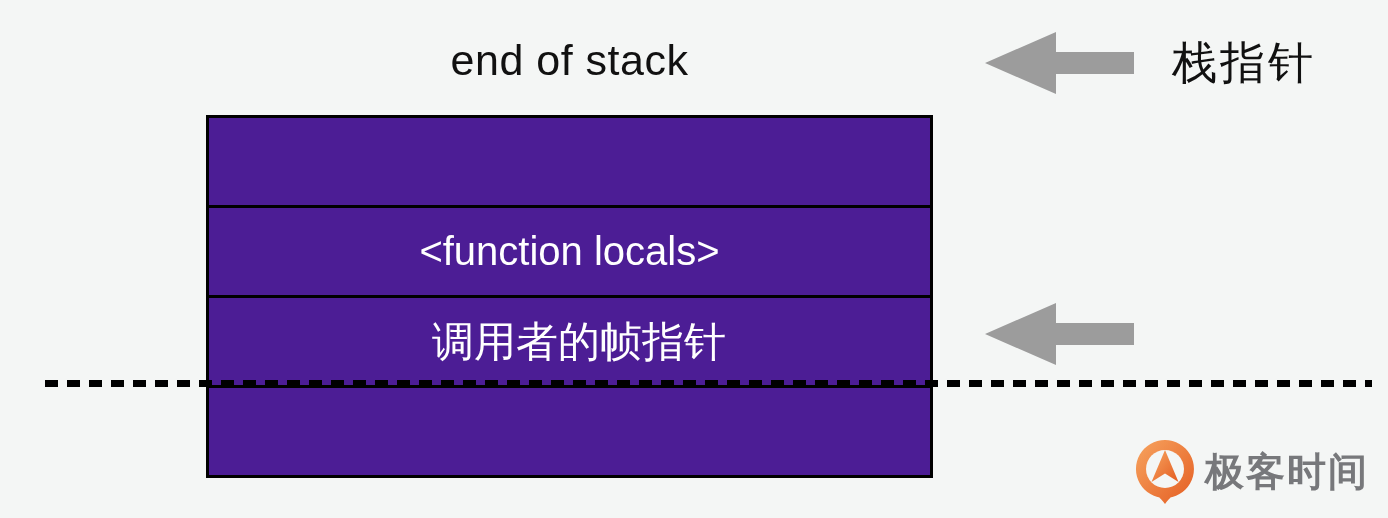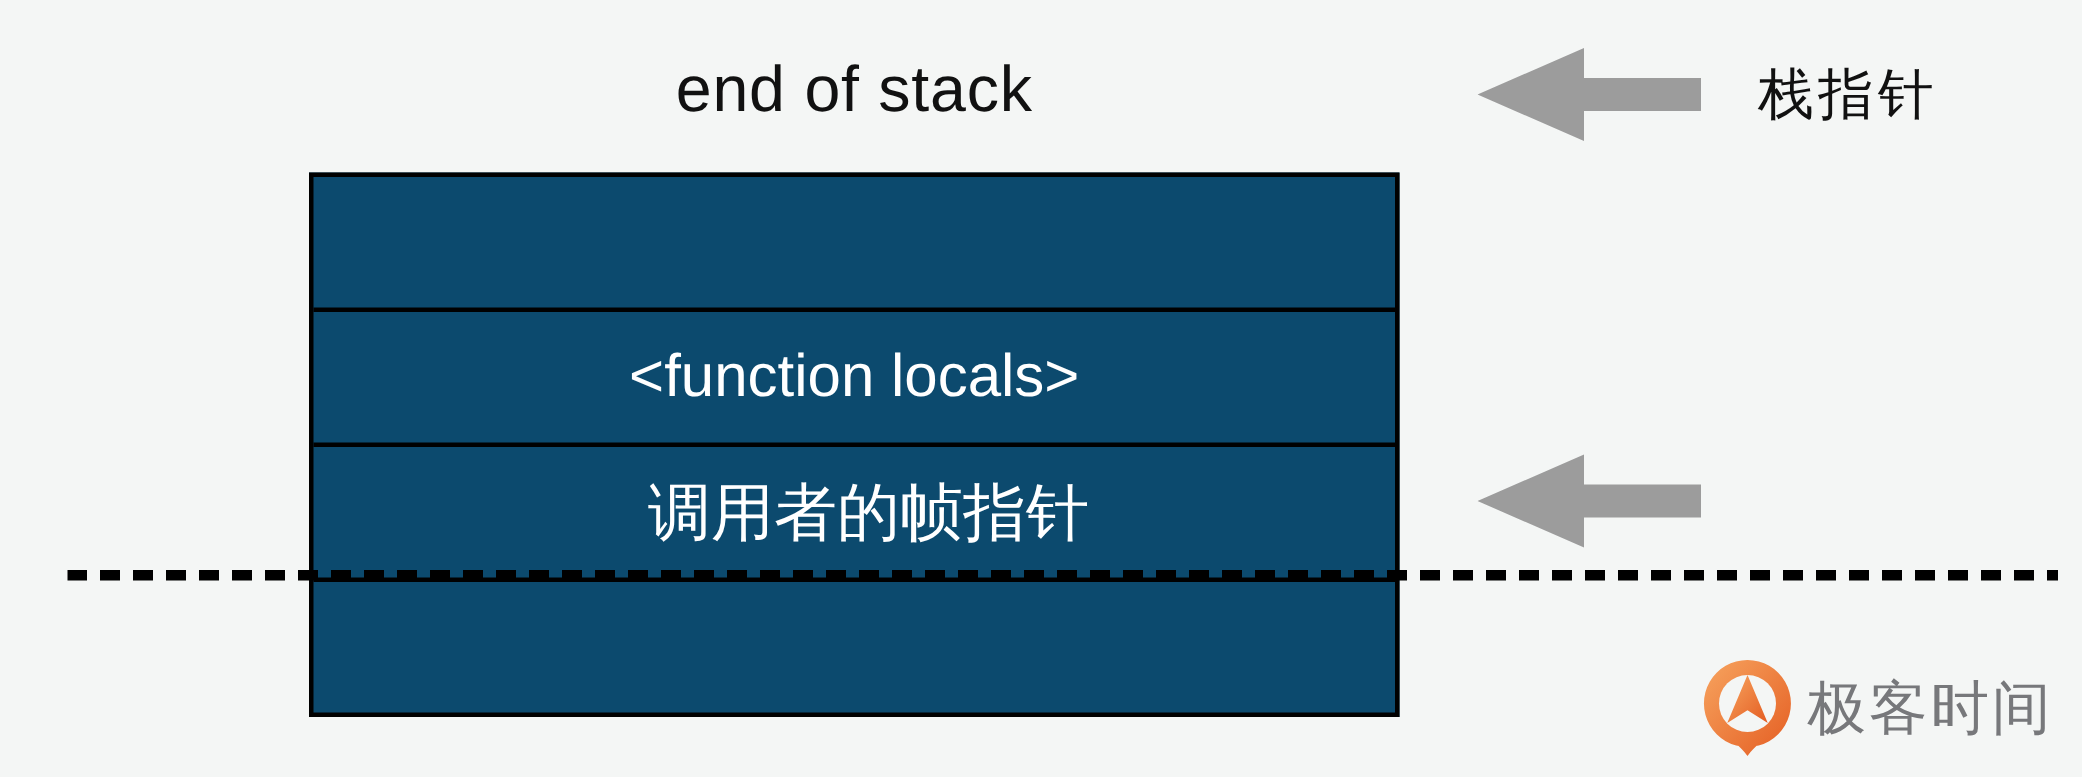--- a/index.html
+++ b/index.html
@@ -24,21 +24,21 @@
     font-size: 43px;
     color: #111111;
     letter-spacing: 0.5px;
   }
   .stack-box {
     position: absolute;
     left: 206px;
     top: 115px;
     width: 727px;
     height: 363px;
-    background: #0c4a6e;
+    background: #4c1d95;
     border: 3px solid #000000;
     display: flex;
     flex-direction: column;
   }
   .stack-row {
     flex: 1;
     display: flex;
     align-items: center;
     justify-content: center;
     color: #ffffff;
@@ -69,37 +69,37 @@
     align-items: center;
   }
   .pointer-stack { top: 31px; }
   .pointer-frame { top: 302px; }
   .pointer-arrow { display: block; }
   .pointer-label {
     position: absolute;
     left: 187px;
     top: 50%;
     transform: translateY(-50%);
-    font-size: 37px;
+    font-size: 45px;
     color: #111111;
     white-space: nowrap;
     letter-spacing: 3px;
   }
   .logo {
     position: absolute;
     left: 1133px;
     top: 438px;
     display: flex;
     align-items: center;
   }
   .logo-icon { display: block; }
   .logo-text {
     margin-left: 8px;
     font-size: 39px;
-    font-weight: 400;
+    font-weight: 700;
     color: #77787b;
     letter-spacing: 2px;
     white-space: nowrap;
   }
 </style>
 </head>
 <body>
 
 <div class="canvas">
 

